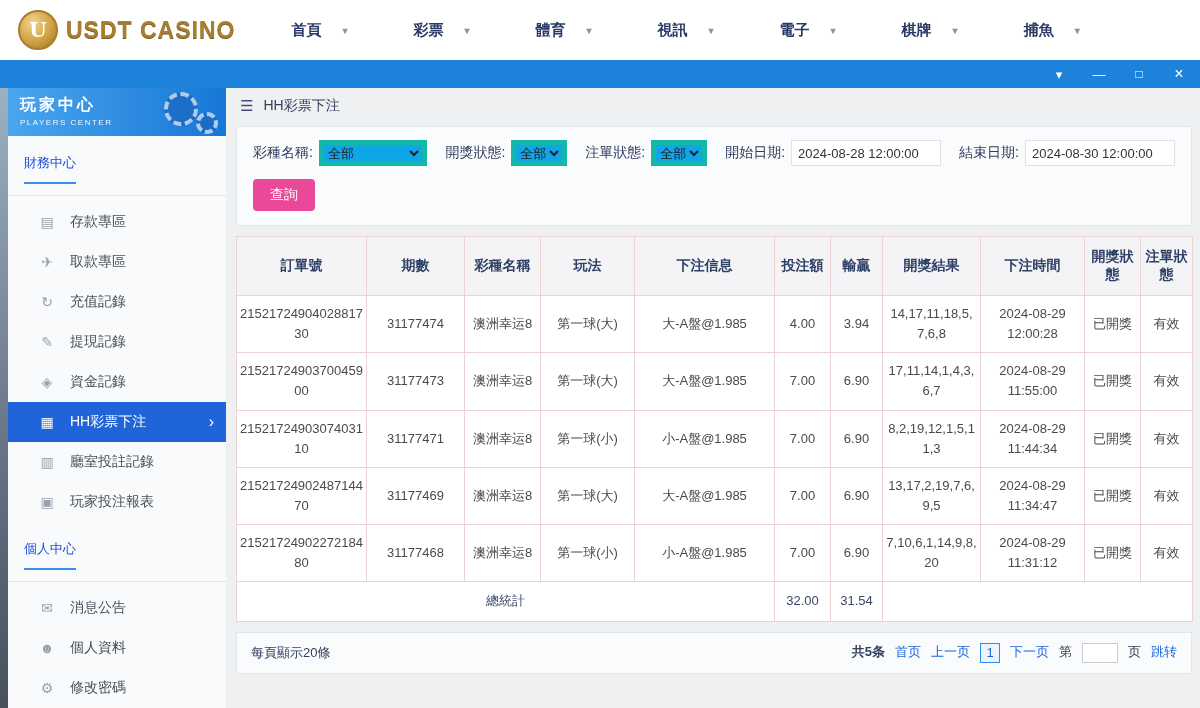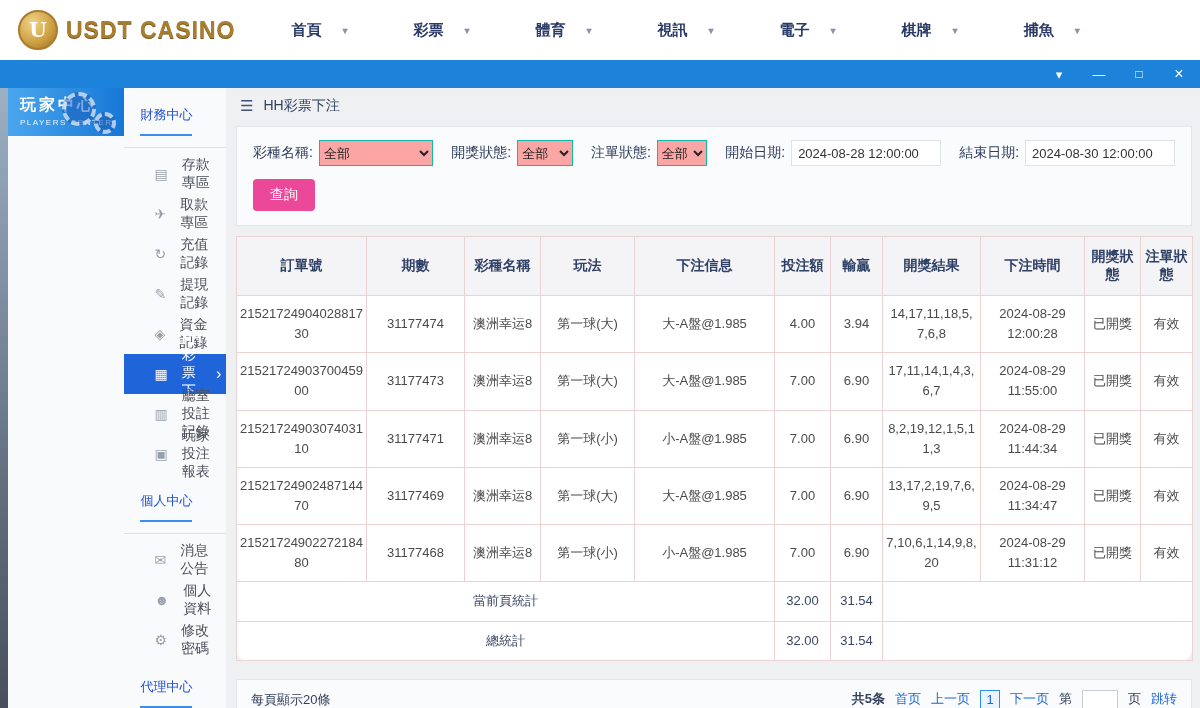--- a/index.html
+++ b/index.html
@@ -24,21 +24,21 @@
               justify-content:flex-end; gap:26px; padding-right:14px; color:#fff; }
   .tb-btn { font-size:13px; line-height:1; cursor:pointer; width:14px; text-align:center; }
   .tb-max { font-size:12px; }
   .tb-close { font-size:16px; }
 
   
   .window { height:620px; display:flex;
             background:linear-gradient(165deg,#9db0c4 0%, #5f6a7a 45%, #23262e 100%); }
 
   
-  .sidebar { width:218px; margin-left:8px; background:#f8fafc; display:flex; flex-direction:row; overflow:hidden; }
+  .sidebar { width:218px; margin-left:8px; background:#f8fafc; display:flex; flex-direction:column; overflow:hidden; }
   .sidebar-header { height:48px; background:linear-gradient(90deg,#4aa6ee,#1677d6); color:#fff;
                     padding:7px 12px; position:relative; overflow:hidden; flex:none; }
   .sb-title { font-size:16px; font-weight:bold; letter-spacing:3px; }
   .sb-sub { font-size:8px; letter-spacing:1.5px; opacity:.92; margin-top:2px; }
   .chip { position:absolute; border-radius:50%; border:4px dashed rgba(255,255,255,.65);
           background:rgba(25,95,185,.55); }
   .chip1 { width:34px; height:34px; right:28px; top:4px; }
   .chip2 { width:22px; height:22px; right:8px; top:24px; }
   .section-title { padding:18px 16px 12px; border-bottom:1px solid #dfe3e8; color:#1d4ed8; font-size:13px; flex:none; }
   .section-title span { display:inline-block; padding-bottom:10px; border-bottom:2px solid #3b8ef0; margin-bottom:-1px; }
@@ -54,27 +54,27 @@
   .main { flex:1; display:flex; flex-direction:column; background:#eef0f2; overflow:hidden; }
   .breadcrumb { height:36px; display:flex; align-items:center; gap:10px; padding:0 14px;
                 color:#33415e; font-size:14px; flex:none; }
   .hamburger { font-size:15px; color:#41507a; cursor:pointer; }
 
   .filter-panel { margin:2px 8px 0 10px; background:#fafbfc; border:1px solid #e2e5e9;
                   padding:13px 16px 14px; flex:none; }
   .filter-row { display:flex; align-items:center; gap:6px; font-size:14px; color:#2f3c5c; white-space:nowrap; }
   .filter-row label { margin-left:12px; }
   .filter-row label:first-child { margin-left:0; }
-  select { height:26px; border:1px solid #14b8a6; background:#fca5a5; font-size:13px; color:#222; }
+  select { height:26px; border:5px solid #14b8a6; background:#0ea5e9; font-size:13px; color:#222; }
   .sel-lottery { width:132px; } .sel-draw { width:64px; } .sel-order { width:58px; }
   input.date { width:150px; height:26px; border:1px solid #dfe3e8; font-size:13px; color:#333; padding:0 6px; }
   .search-button { margin-top:13px; background:#ec4899; color:#fff; border:none; border-radius:4px;
                    padding:7px 17px; font-size:14px; cursor:pointer; }
 
-  .table-wrap { margin:10px 8px 8px 10px; background:#fff; flex:none;border-radius:12px; }
+  .table-wrap { margin:10px 8px 0 10px; background:#fff; flex:none; }
   table { width:100%; border-collapse:collapse; table-layout:fixed; }
   th { background:#f4f4f6; color:#2f4066; font-size:14px; font-weight:bold; padding:11px 2px;
        border:1px solid #ecd2d2; }
   td { font-size:13px; color:#4a4a4a; text-align:center; padding:8px 3px; border:1px solid #ecd2d2;
        line-height:1.55; }
   td:nth-child(1), td.break { word-break:break-all; }
   tr.summary td { padding:9px 3px; color:#3a4664; }
 
   .footer-bar { margin:10px 8px 0 10px; background:#fafbfc; border:1px solid #e2e5e9; height:42px;
                 display:flex; align-items:center; justify-content:space-between; padding:0 14px;
@@ -315,26 +315,20 @@
               <td>第一球(小)</td>
               <td>小-A盤@1.985</td>
               <td>7.00</td>
               <td>6.90</td>
               <td class="break">7,10,6,1,14,9,8,20</td>
               <td>2024-08-29 11:31:12</td>
               <td>已開獎</td>
               <td>有效</td>
             </tr>
             <tr class="summary">
-              <td colspan="5">當前頁統計</td>
-              <td>32.00</td>
-              <td>31.54</td>
-              <td colspan="4"></td>
-            </tr>
-            <tr class="summary">
               <td colspan="5">總統計</td>
               <td>32.00</td>
               <td>31.54</td>
               <td colspan="4"></td>
             </tr>
           </tbody>
       </table>
     </div>
 
     <div class="footer-bar">

